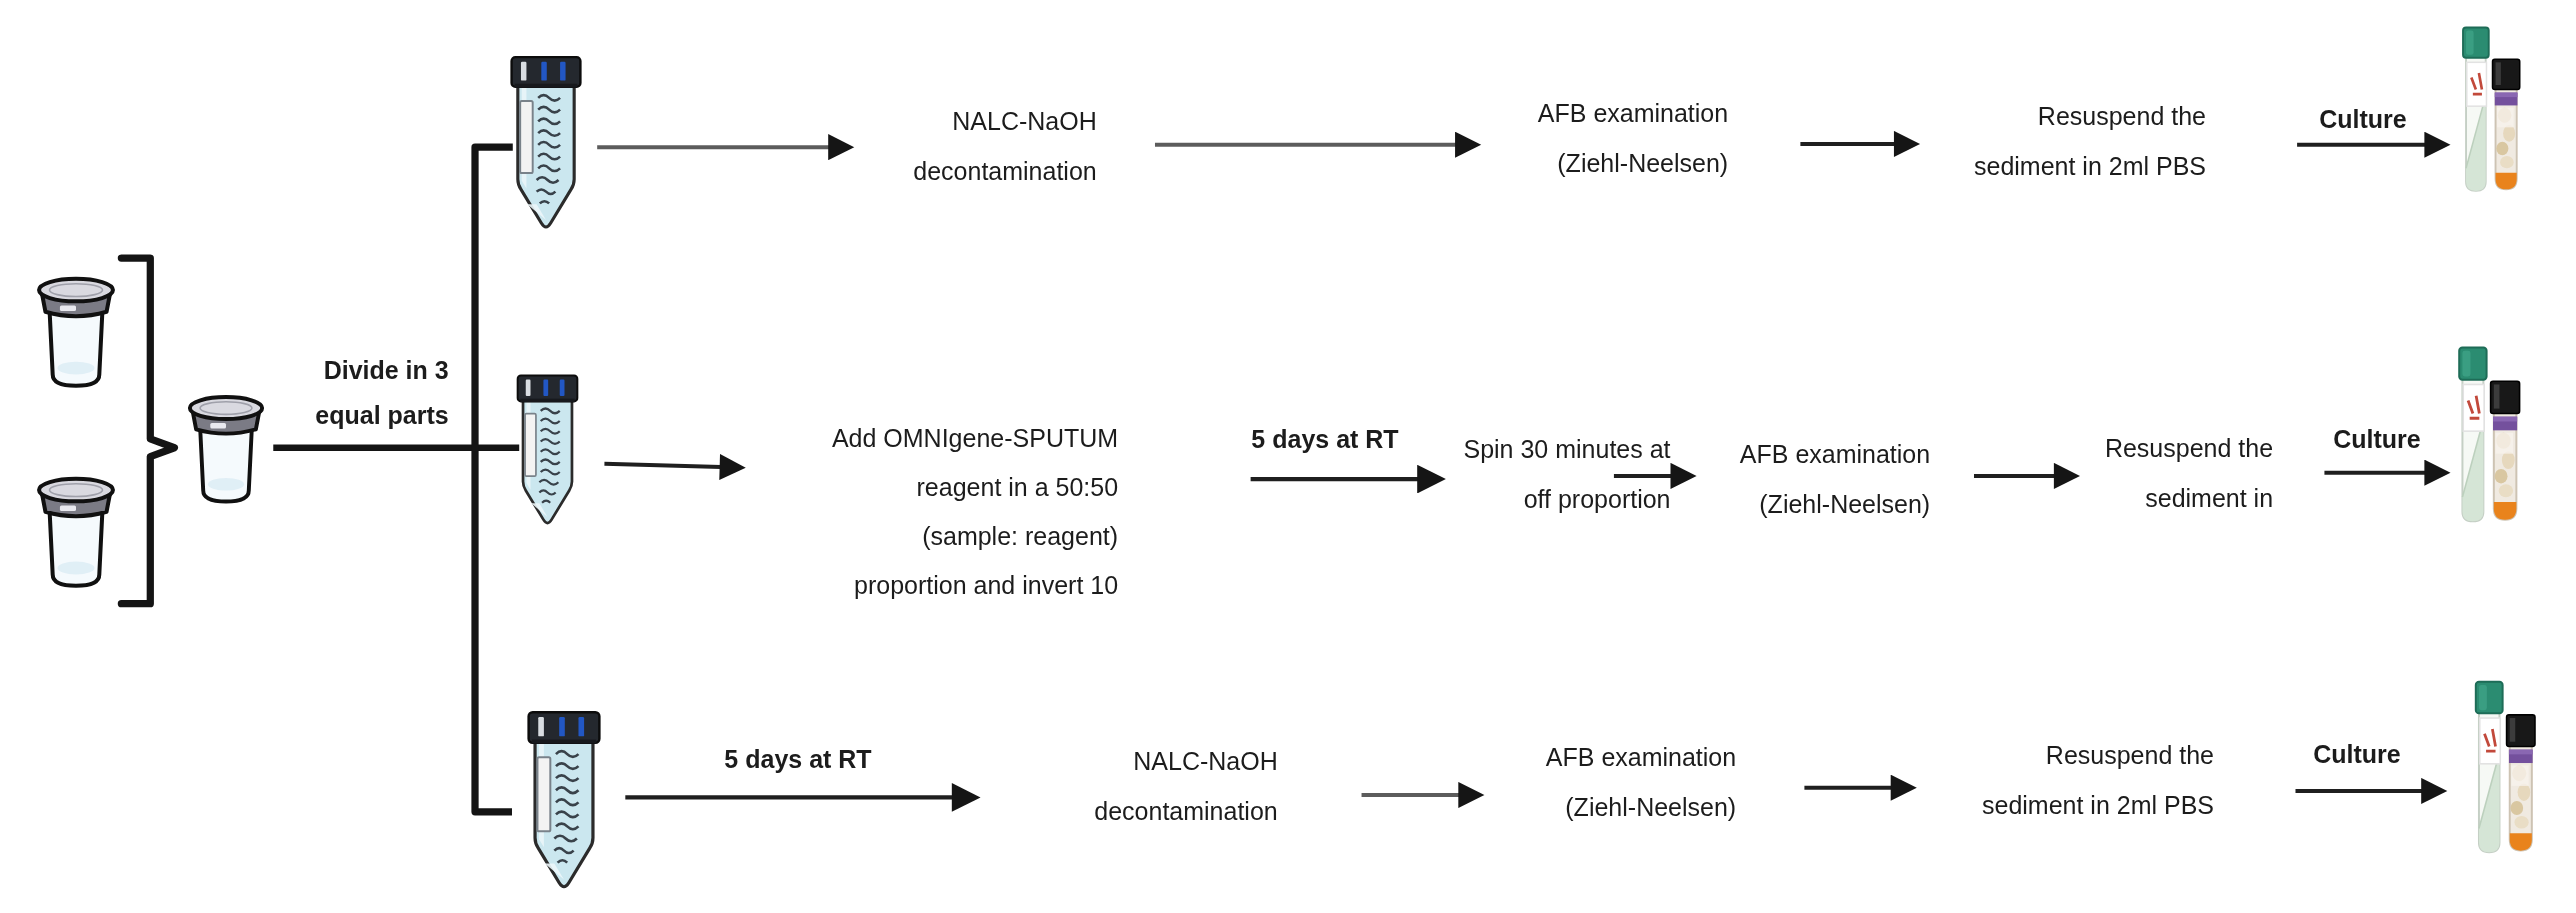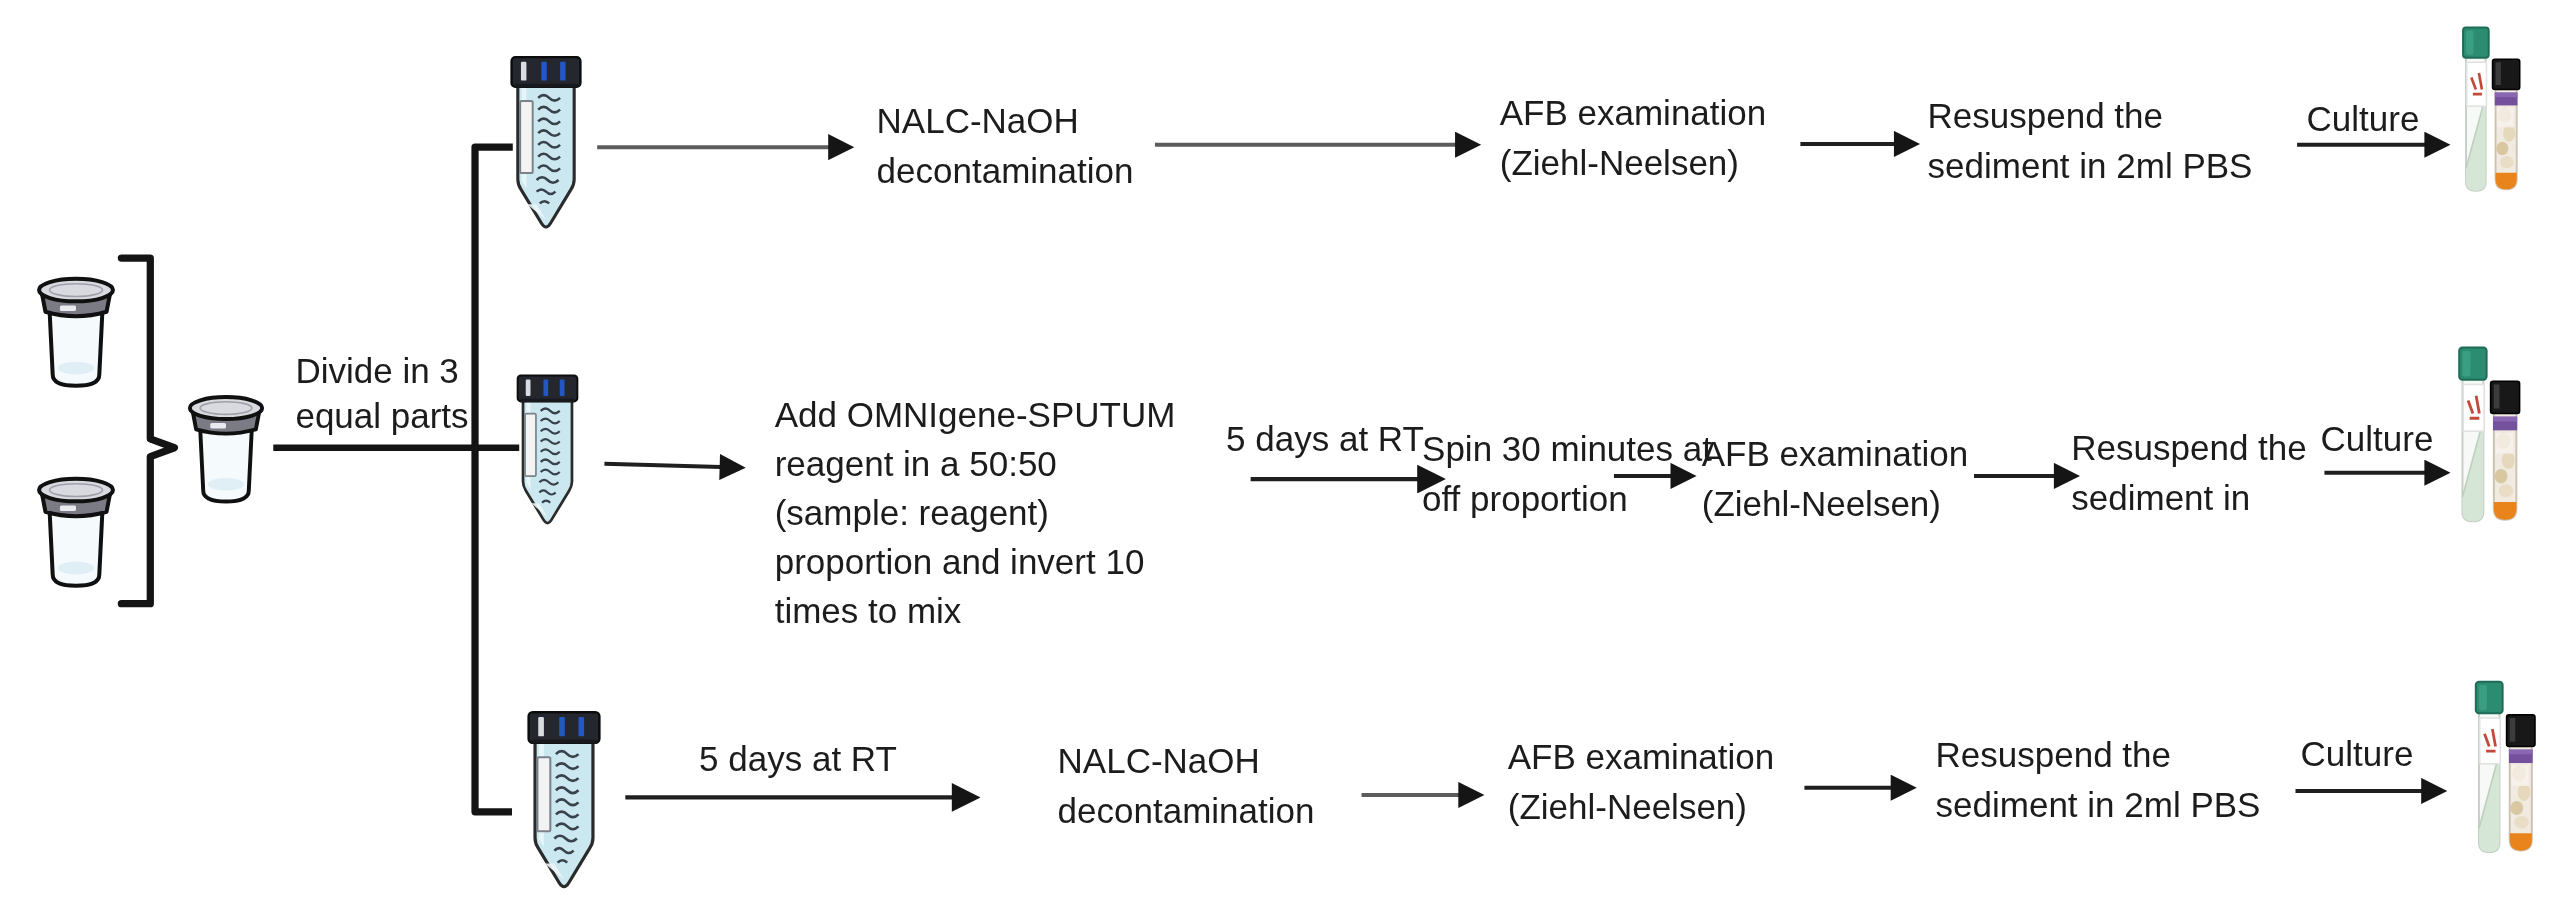--- a/index.html
+++ b/index.html
@@ -8,27 +8,27 @@
     width:2576px;height:914px;
     background:#ffffff;
     font-family:"Liberation Sans", sans-serif;
     color:#1c1c1c;
     overflow:hidden;
   }
   .layer{position:absolute;left:0;top:0;}
   .step{
     position:absolute;
     transform:translate(-50%,-50%);
-    text-align:left;
-    font-size:35px;
+    text-align:right;
+    font-size:25px;
     line-height:50px;
     white-space:nowrap;
     color:#1c1c1c;
   }
-  .step.bold{font-weight:400;}
+  .step.bold{font-weight:700;}
   .step.lh56{line-height:45px;}
   .step.lh61{line-height:49px;}
   .icon{position:absolute;display:block;}
   .shaft-gray{stroke:#5c5c5c;}
   .shaft-black{stroke:#1f1f1f;}
 </style>
 </head>
 <body>
 
 <div id="canvas">
@@ -168,21 +168,20 @@
   </div>
   <div class="step bold" style="left:2363px;top:119px">
     <div>Culture</div>
   </div>
 
   <div class="step lh61" style="left:975px;top:512px">
     <div>Add OMNIgene-SPUTUM</div>
     <div>reagent in a 50:50</div>
     <div>(sample: reagent)</div>
     <div>proportion and invert 10</div>
-    <div>times to mix</div>
   </div>
   <div class="step bold" style="left:1325px;top:439px">
     <div>5 days at RT</div>
   </div>
   <div class="step" style="left:1567px;top:474px">
     <div>Spin 30 minutes at</div>
     <div>off proportion</div>
   </div>
   <div class="step" style="left:1835px;top:479px">
     <div>AFB examination</div>

